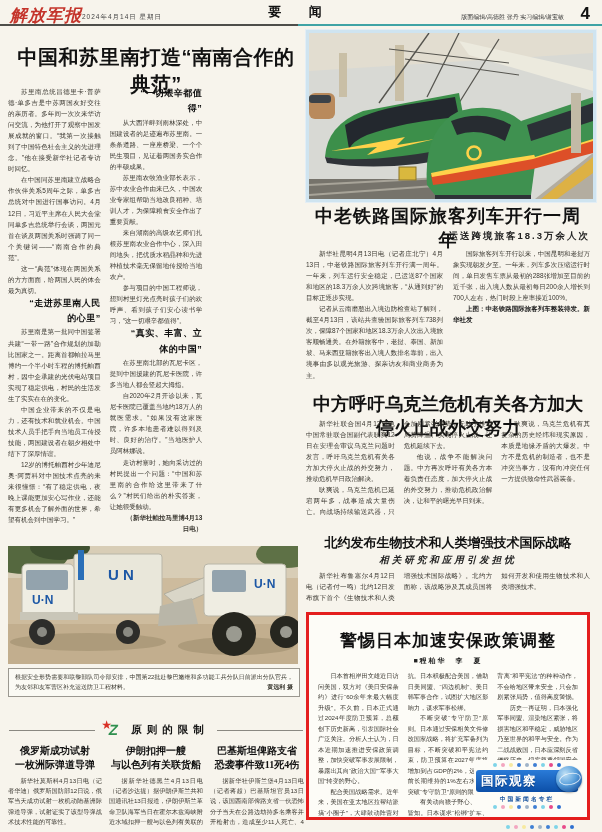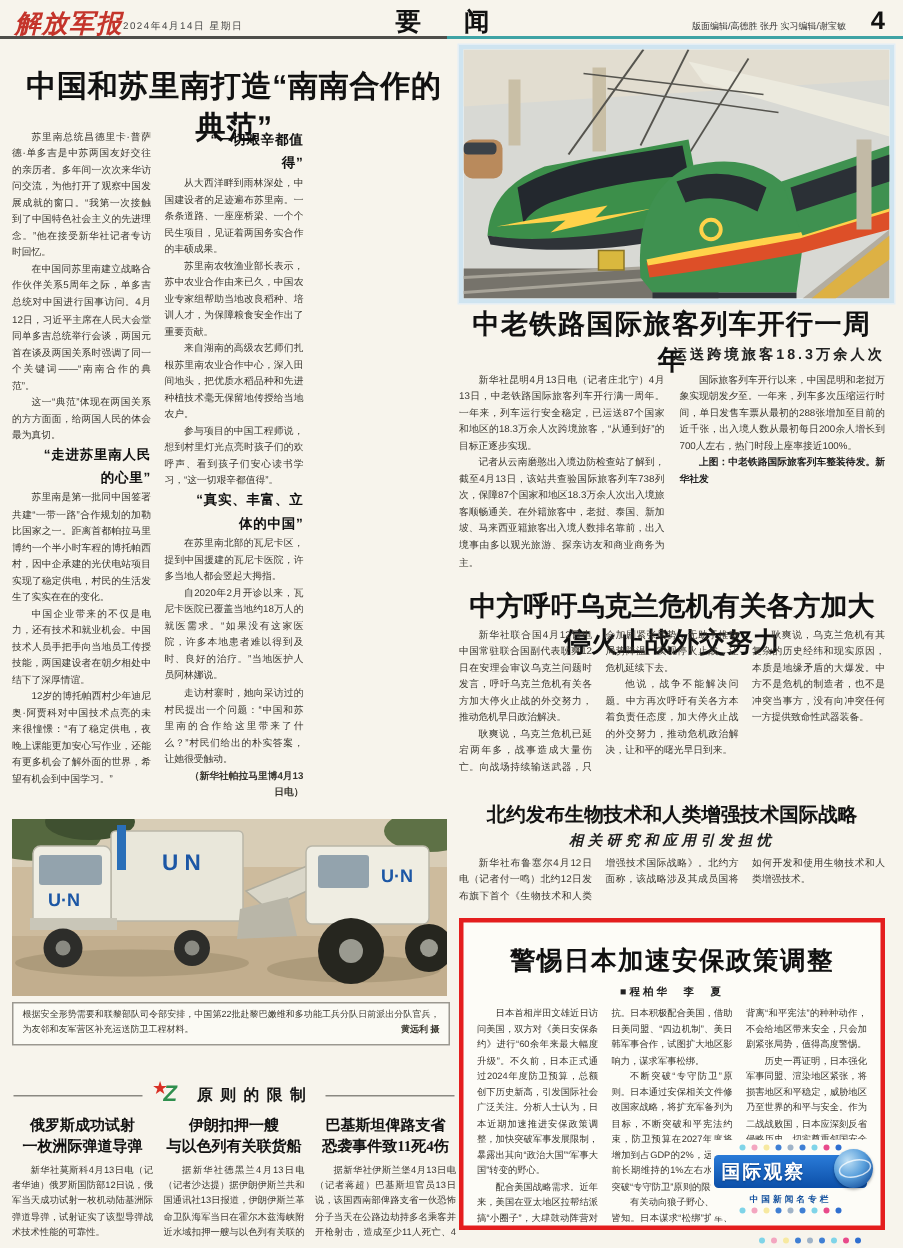--- a/index.html
+++ b/index.html
@@ -4,21 +4,21 @@
 <style>
   html,body{margin:0;padding:0;}
   .page{position:relative;width:602px;height:832px;background:#f7f4ec;
         font-family:"Liberation Sans","DejaVu Sans",sans-serif;color:#2e2c28;overflow:hidden;
         -webkit-text-size-adjust:none;}
   .abs{position:absolute;}
   
   .logo{font-family:"Liberation Serif","DejaVu Serif",serif;font-weight:bold;font-style:italic;
         font-size:17px;color:#c4342b;transform:skewX(-6deg);letter-spacing:1px;}
   .m-date{font-size:6.5px;color:#444;letter-spacing:1px;}
-  .m-section{font-size:17px;font-weight:bold;color:#111;letter-spacing:12px;}
+  .m-section{font-size:13px;font-weight:bold;color:#111;letter-spacing:12px;}
   .m-editors{font-size:6px;color:#333;}
   .m-pagenum{font-size:17px;font-weight:bold;color:#111;}
   .m-rule{height:2px;background:linear-gradient(to right,#4e4e4a 0 49.5%,#3fa3a5 49.5% 100%);}
   
   .h-main{font-size:20px;font-weight:bold;color:#111;text-align:center;letter-spacing:.5px;}
   .h-serif{font-family:Liberation Serif, serif;font-weight:bold;color:#111;text-align:center;}
   .h-sans{font-weight:bold;color:#111;text-align:center;}
   .subtitle{font-weight:bold;font-size:9.5px;text-align:right;color:#222;letter-spacing:2px;}
   .kicker{font-family:"Liberation Serif","DejaVu Serif",serif;font-style:italic;font-weight:bold;
           font-size:9.5px;text-align:center;color:#222;letter-spacing:3px;}

